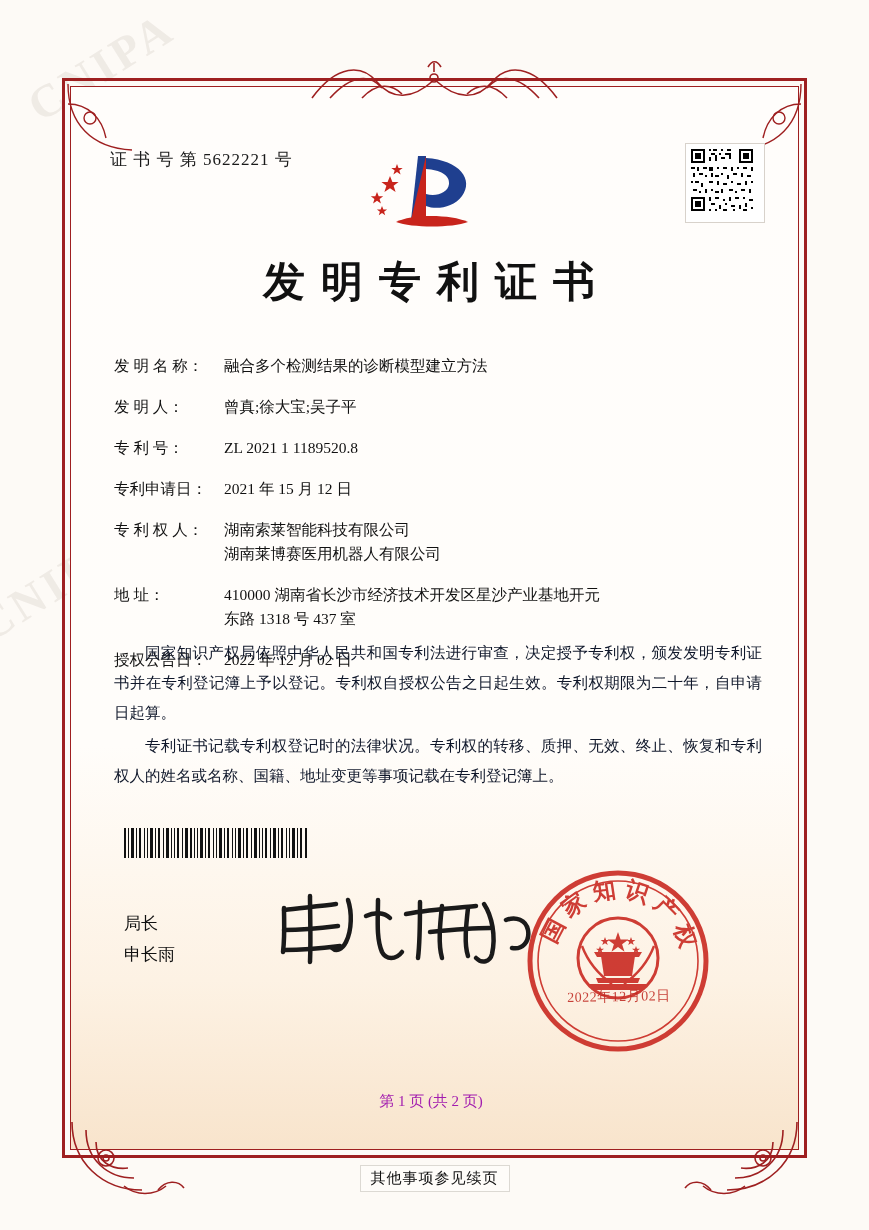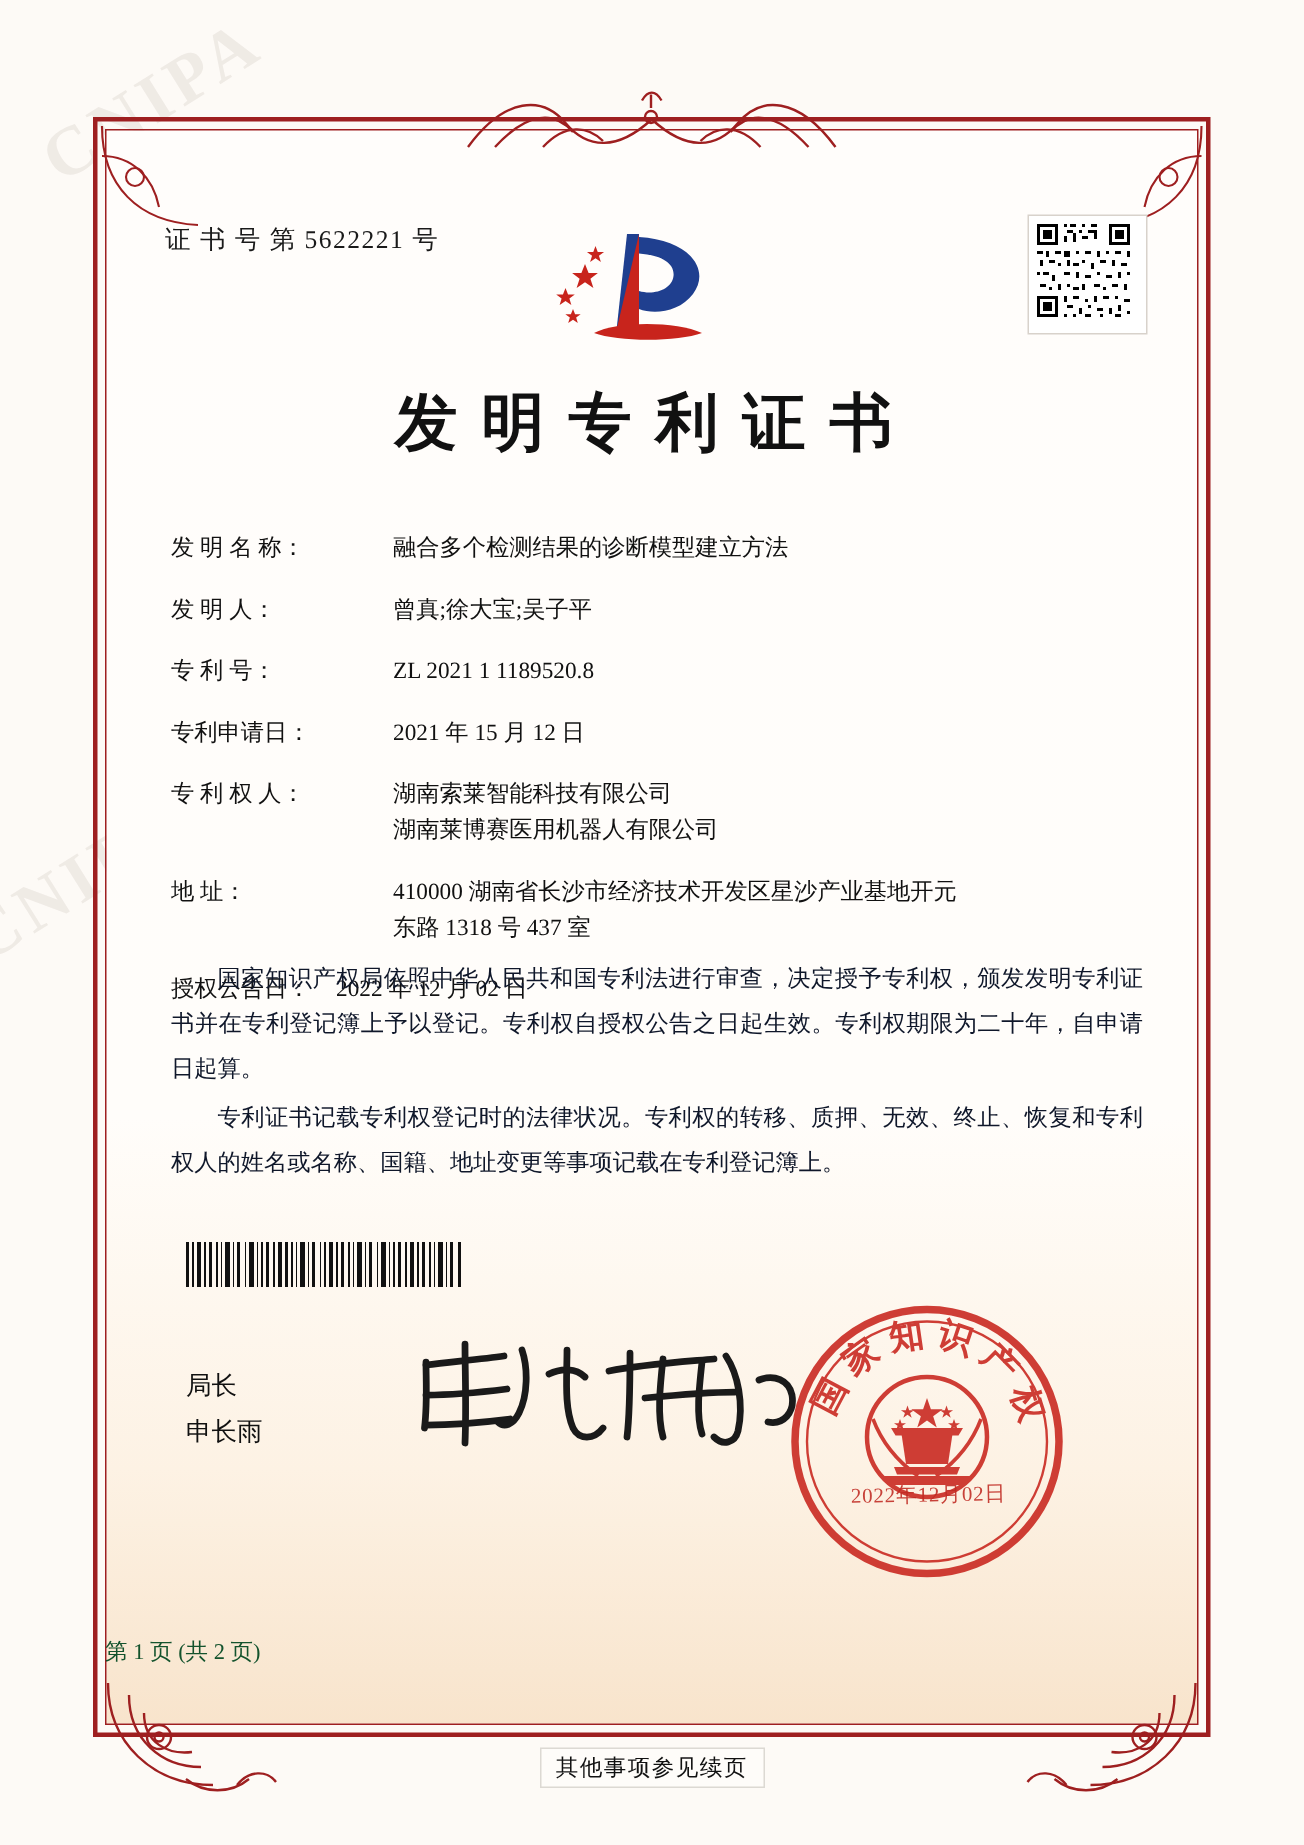--- a/index.html
+++ b/index.html
@@ -119,21 +119,20 @@
     top: 268px;
     width: 645px;
     font-size: 15.5px;
     color: #111;
   }
   .field-row {
     display: flex;
     align-items: flex-start;
     margin-bottom: 17px;
     line-height: 1.55;
-    gap: 38px;
   }
   .field-label {
     width: 110px;
     flex: 0 0 110px;
     white-space: nowrap;
   }
   .field-value {
     flex: 1 1 auto;
   }
   .field-value .line2 { display: block; }
@@ -211,22 +210,23 @@
     letter-spacing: 0.5px;
     transform: rotate(-1deg);
     opacity: .88;
   }
 
   .page-no {
     position: absolute;
     left: 0;
     right: 0;
     top: 1006px;
+    text-align: center;
     font-size: 15px;
-    color: #14532d;
+    color: #a21caf;
   }
 
   
   .footer-note {
     position: absolute;
     left: 50%;
     transform: translateX(-50%);
     top: 1165px;
     font-size: 15px;
     color: #111;

